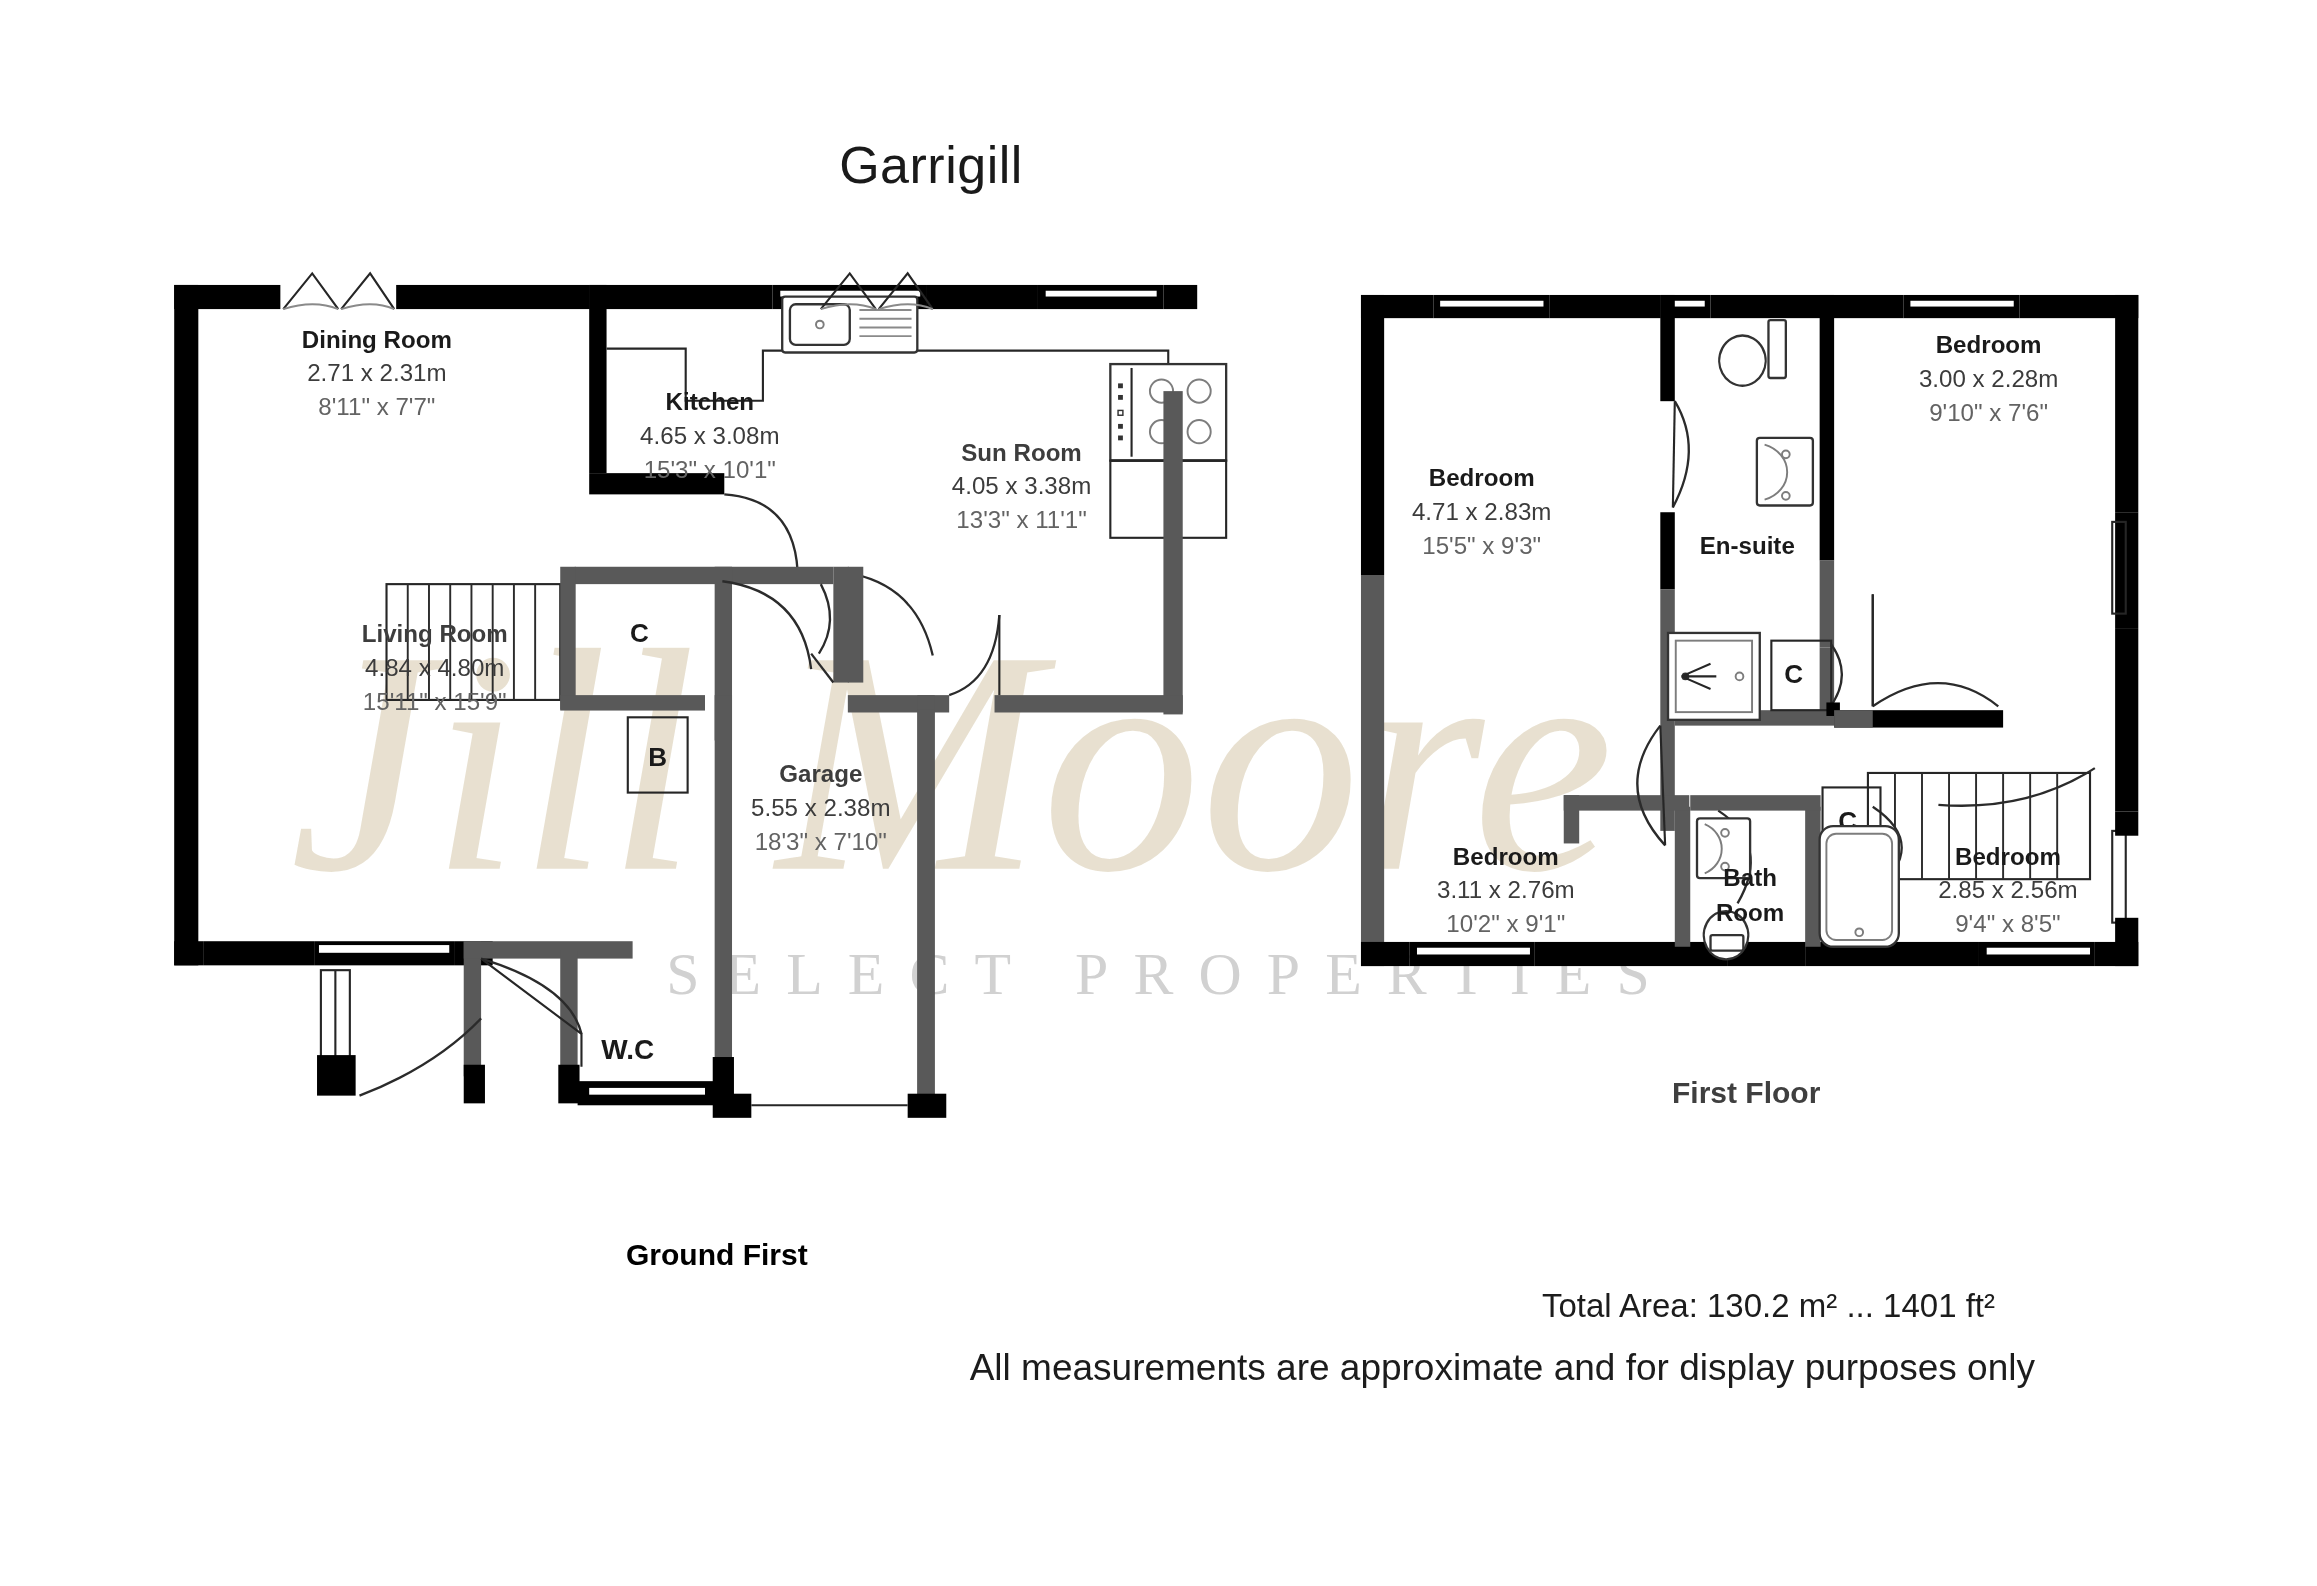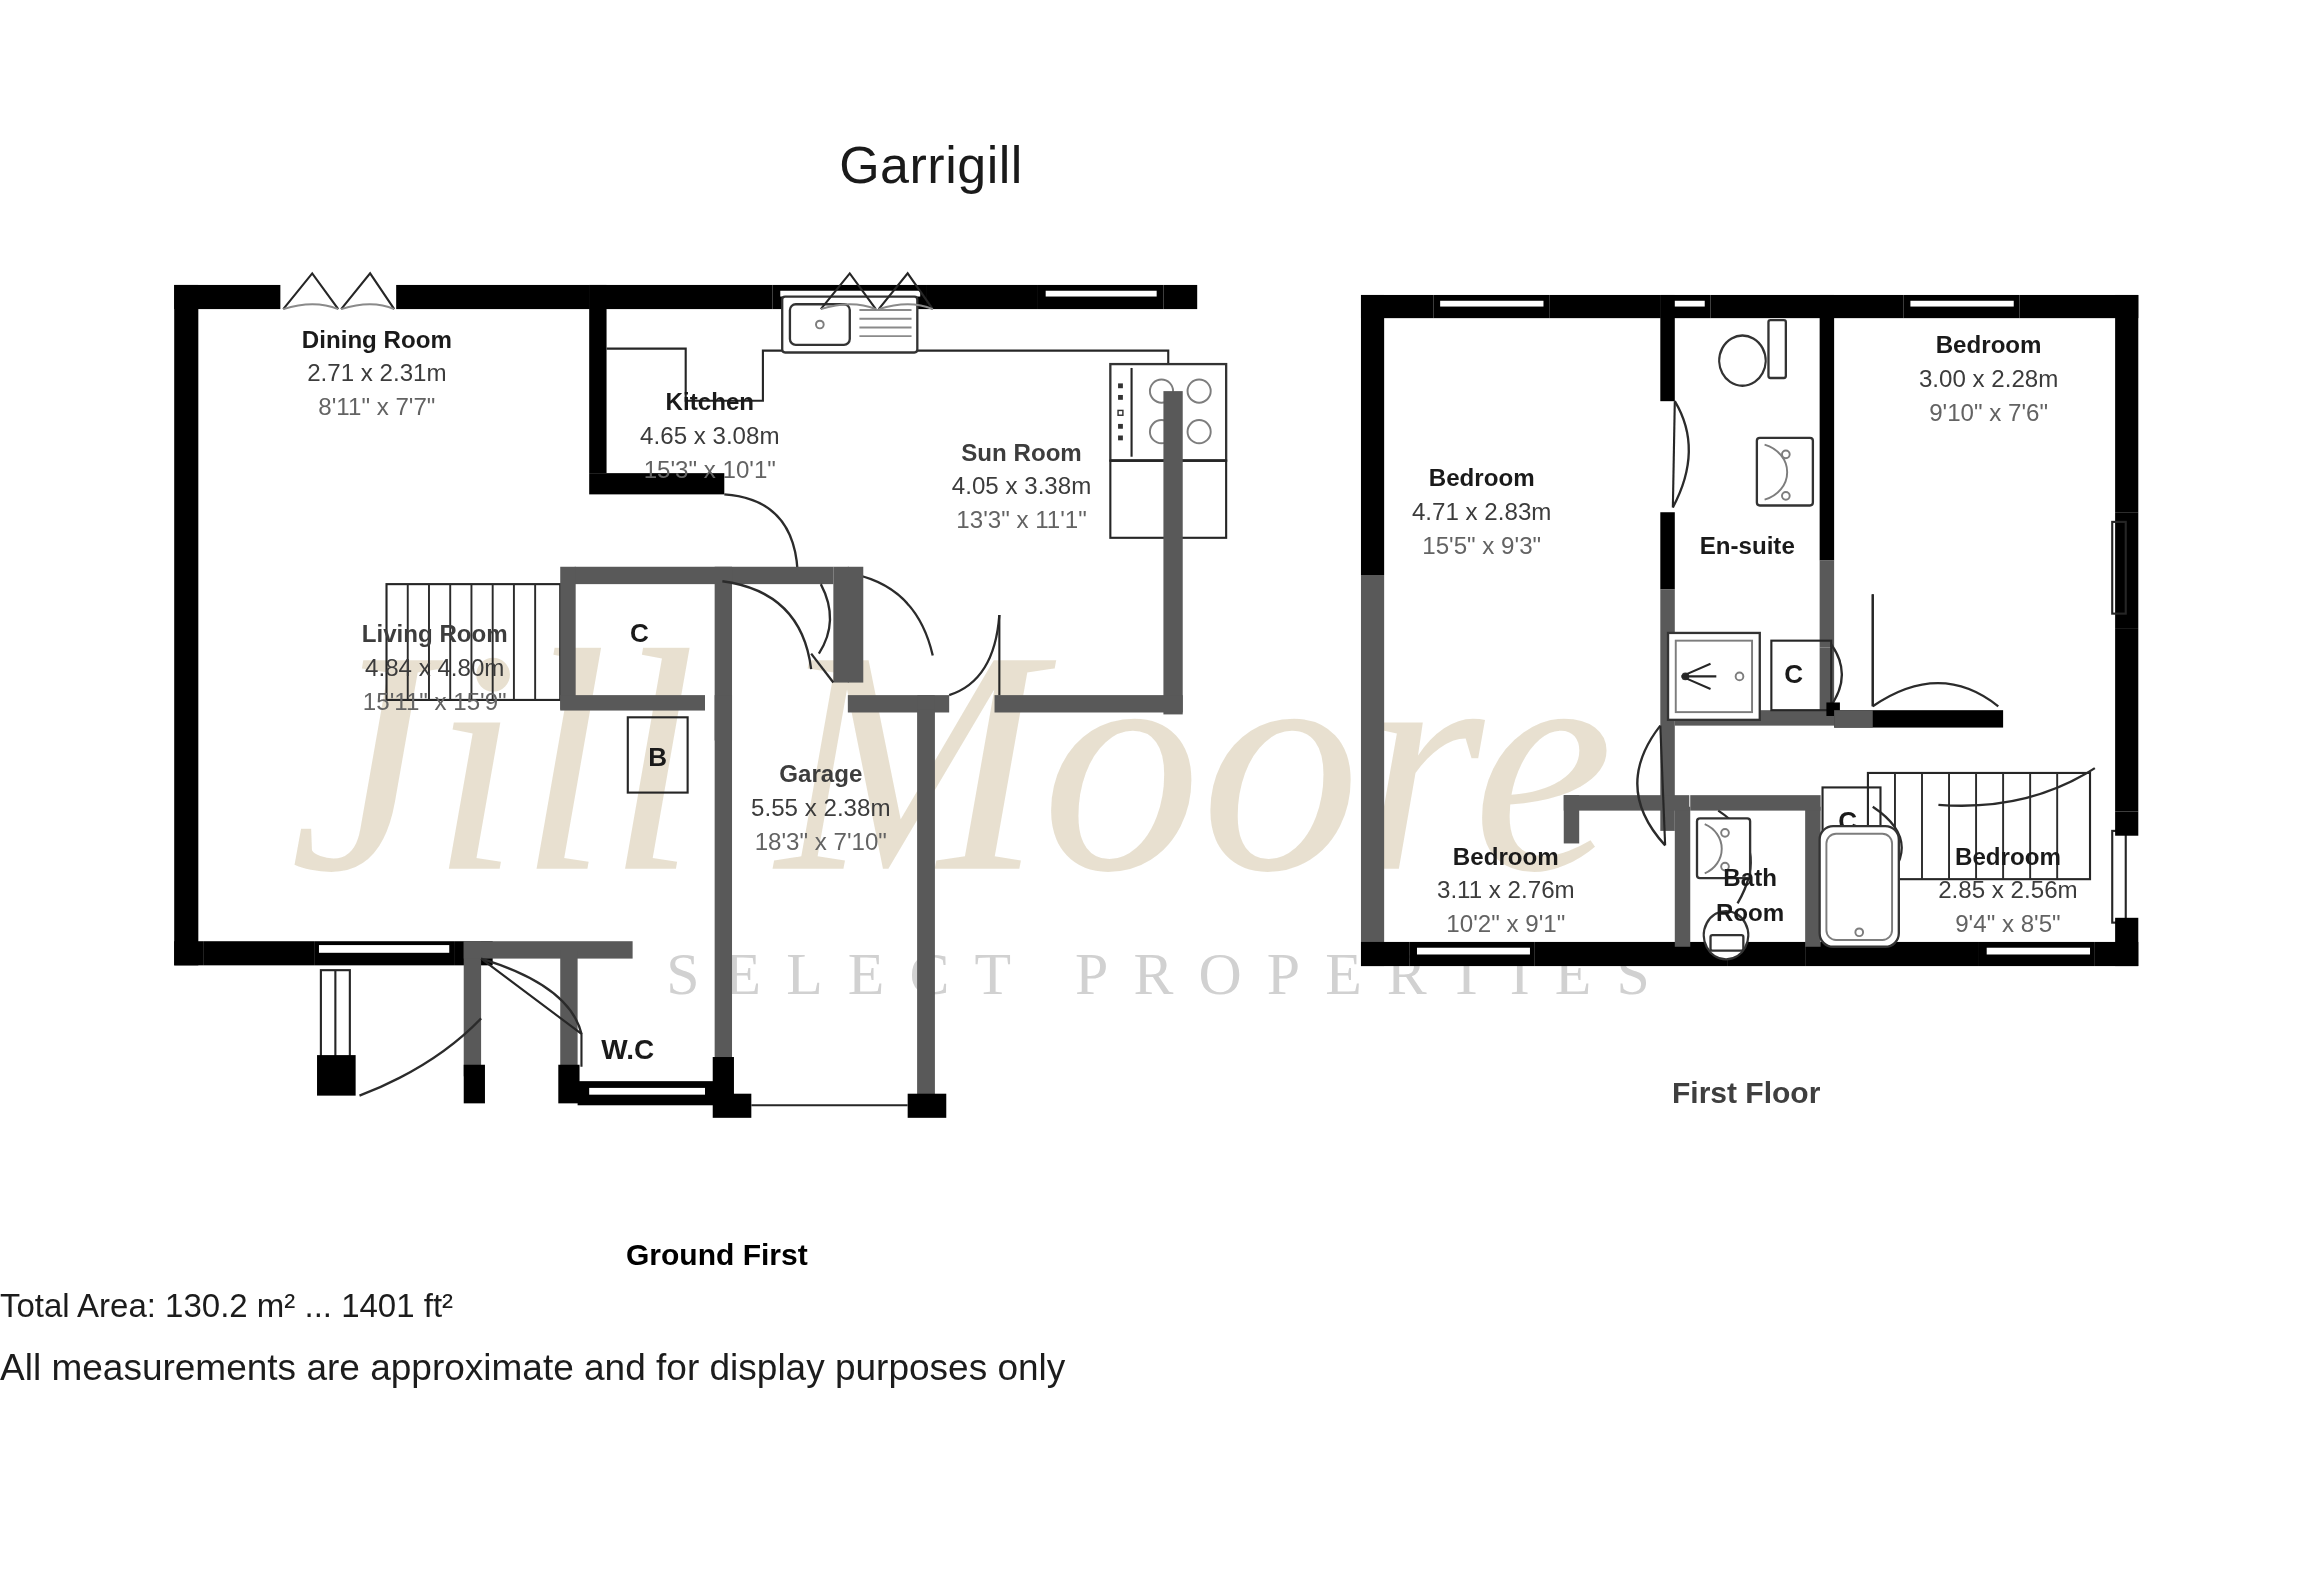--- a/index.html
+++ b/index.html
@@ -43,31 +43,32 @@
     color: #000000;
   }
   #first-floor-caption {
     left: 1672px;
     top: 1076px;
   }
   .footer-line {
     position: absolute;
     left: 0;
     width: 1995px;
-    text-align: left;
+    text-align: right;
     color: #1c1c1c;
     font-family: "Liberation Sans", sans-serif;
   }
   #total-area {
     top: 1287px;
     font-size: 33px;
   }
   #disclaimer {
     top: 1347px;
     font-size: 37px;
+    padding-left: 40px;
   }
   svg { display: block; }
   .wall-black { fill: #000000; }
   .wall-gray  { fill: #595959; }
   .thin       { fill: none; stroke: #262626; stroke-width: 2.2; }
   .thin-light { fill: none; stroke: #8a8a8a; stroke-width: 2; }
   .door-arc   { fill: none; stroke: #2b2b2b; stroke-width: 2.4; }
   .fixture    { fill: #ffffff; stroke: #333333; stroke-width: 2.4; }
   .fixture-l  { fill: #ffffff; stroke: #7d7d7d; stroke-width: 2; }
   .win-white  { fill: #ffffff; }

